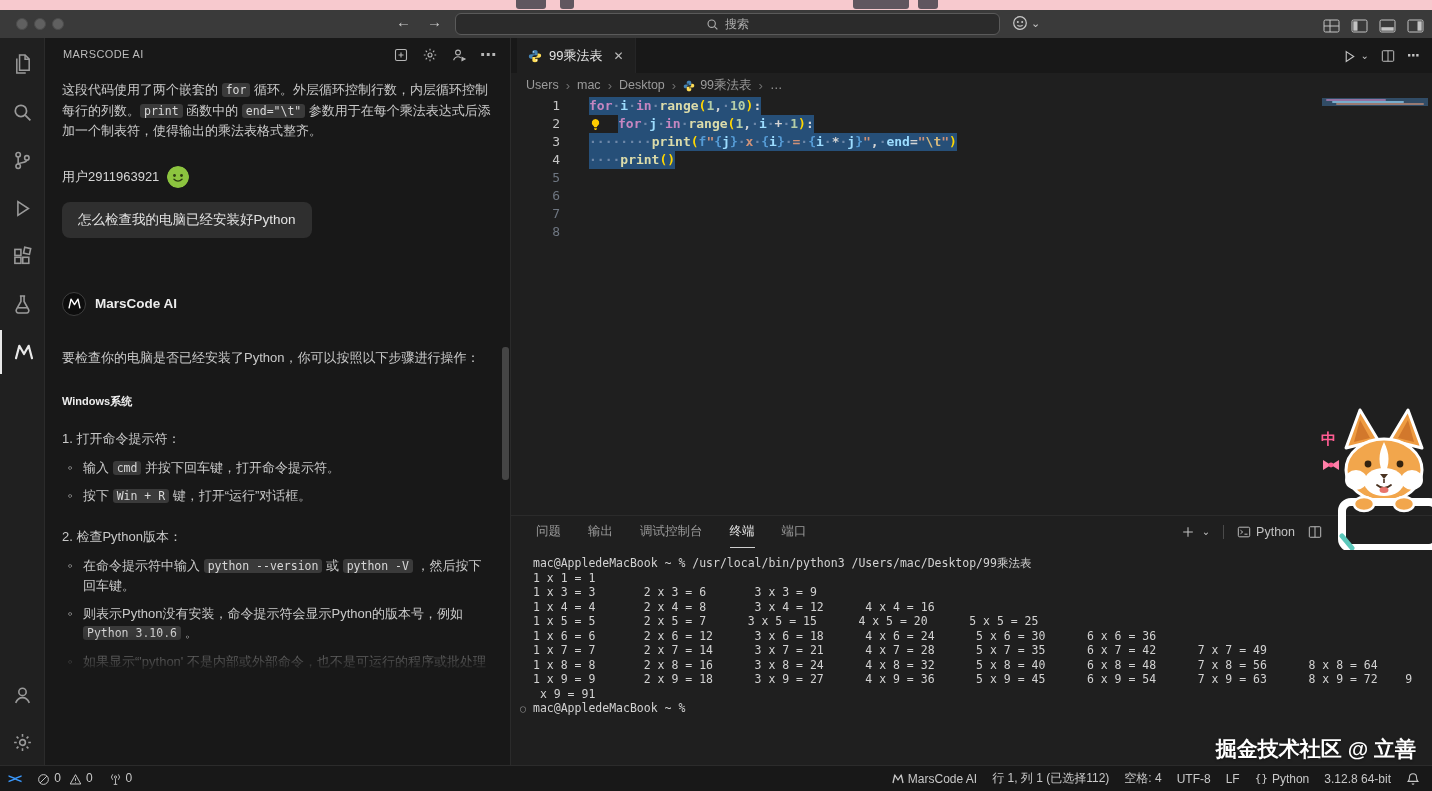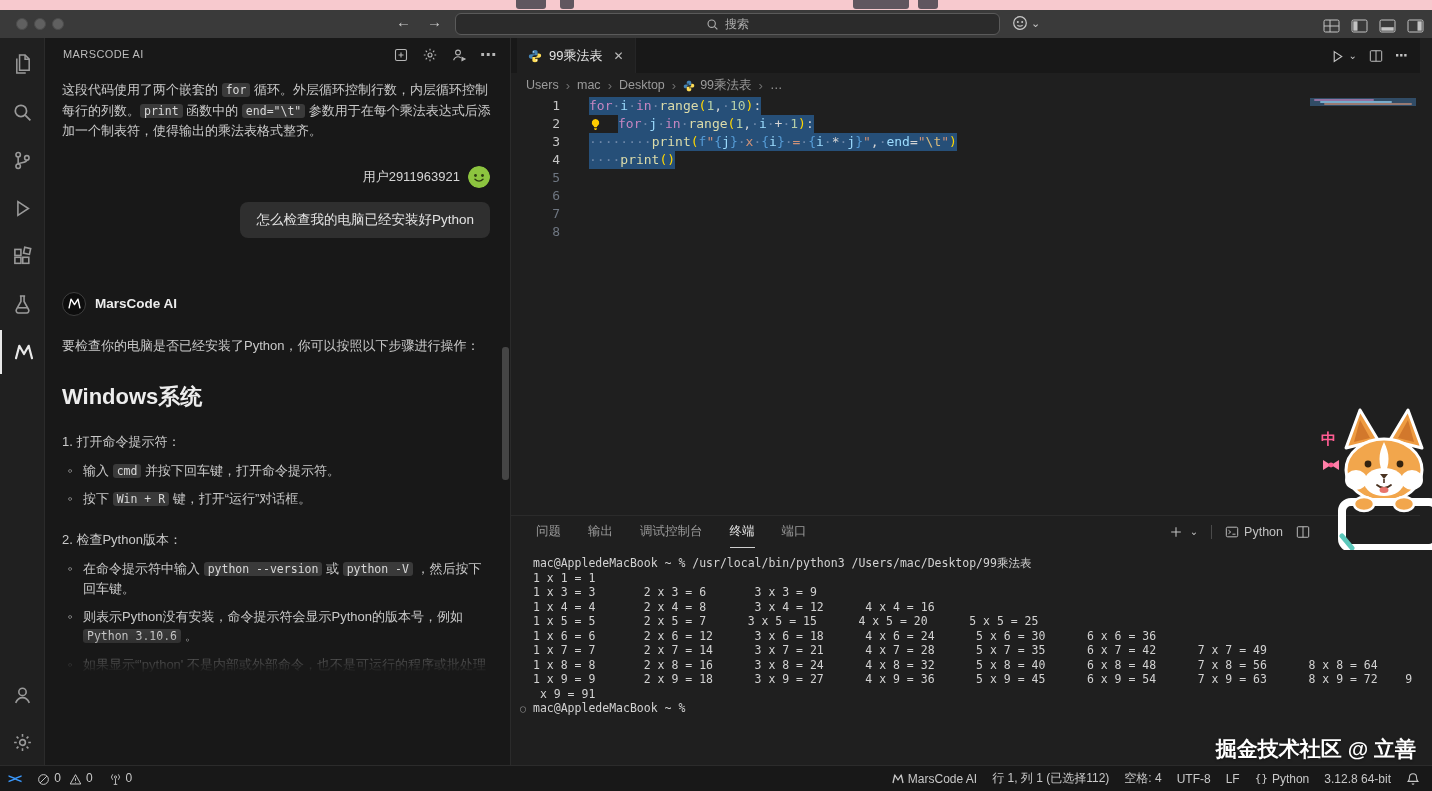--- a/index.html
+++ b/index.html
@@ -26,56 +26,56 @@
 .ab-item.active{color:#e9e9e9;border-left:2px solid #e9e9e9;}
 
 
 .sidebar{position:absolute;left:45px;top:38px;width:466px;height:727px;background:#181818;border-right:1px solid #2b2b2b;overflow:hidden;z-index:5;}
 .sb-header{height:32px;display:flex;align-items:center;padding:0 14px 0 18px;}
 .sb-title{font-size:11px;color:#bcbcbc;letter-spacing:.4px;flex:1;}
 .sb-actions{display:flex;gap:13px;color:#b6b6b6;align-items:center;}
 .chat{position:absolute;left:0;top:32px;right:8px;bottom:87px;overflow:hidden;padding:10px 8px 0 17px;font-size:13px;color:#c9c9c9;}
 .msg{line-height:20.5px;}
 .ic{background:#3a3a3a;border-radius:3px;padding:0 4px;font-family:"DejaVu Sans Mono","Liberation Mono",monospace;font-size:11.5px;color:#d8d8d8;}
-.user-block{display:flex;flex-direction:column;align-items:flex-end;margin:24px 4px 0 0;}
+.user-block{display:flex;flex-direction:column;align-items:flex-start;margin:24px 4px 0 0;}
 .user-row{display:flex;align-items:center;gap:8px;font-size:13px;color:#d6d6d6;}
 .avatar{width:22px;height:22px;border-radius:50%;overflow:hidden;display:block;}
 .bubble{margin-top:14px;background:#2f2f2f;border-radius:8px;padding:9px 16px;font-size:13.5px;color:#e2e2e2;}
 .ai-row{display:flex;align-items:center;gap:9px;margin-top:54px;}
 .ai-logo{width:24px;height:24px;border-radius:50%;background:#0d0d0d;border:1px solid #3e3e3e;display:flex;align-items:center;justify-content:center;color:#fff;}
 .ai-name{font-weight:bold;font-size:13.5px;color:#ececec;}
-.p-body{margin-top:20px;line-height:20px;}
-.chat-h{font-size:22px;color:#ededed;margin-top:26px;font-weight:bold;}
+.p-body{margin-top:32px;line-height:20px;}
+.chat-h{font-size:11px;color:#ededed;margin-top:26px;font-weight:bold;}
 .step{margin-top:20px;line-height:19px;}
 ul.bullets{list-style:none;margin:10px 0 0 6px;}
 ul.bullets li{position:relative;padding-left:15px;line-height:19.5px;margin-bottom:8px;}
 ul.bullets li::before{content:"◦";position:absolute;left:0;top:0;color:#c9c9c9;}
 .chat-fade{position:absolute;left:0;right:0;bottom:87px;height:48px;background:linear-gradient(to bottom,rgba(24,24,24,0),#181818 90%);pointer-events:none;}
 .input-box{position:absolute;left:15px;width:445px;bottom:13px;height:74px;border:1px solid #dba8a8;border-radius:6px;background:#212125;}
 .input-ph{padding:12px 14px 0;font-size:13px;color:#83838b;}
 .input-actions{position:absolute;left:14px;right:12px;bottom:9px;display:flex;align-items:center;gap:22px;color:#a6a6ae;}
 .send{margin-left:auto;color:#aab6c8;}
 .hashg{font-size:14px;font-weight:bold;}
 .sb-scroll{position:absolute;right:1px;top:309px;width:7px;height:133px;background:rgba(125,125,125,.45);border-radius:3px;}
 
 
-.editor{position:absolute;left:511px;top:38px;right:12px;height:727px;background:#1f1f1f;}
+.editor{position:absolute;left:511px;top:38px;right:0;height:727px;background:#1f1f1f;}
 .tabbar{height:35px;background:#181818;display:flex;align-items:stretch;padding-left:6px;}
 .tab{display:flex;align-items:center;gap:7px;padding:0 11px;background:#1f1f1f;color:#e4e4e4;font-size:13px;border-right:1px solid #252526;}
 .tab-close{color:#bdbdbd;font-size:12px;margin-left:4px;cursor:pointer;}
 .tab-actions{margin-left:auto;display:flex;align-items:center;gap:12px;padding-right:12px;color:#c4c4c4;font-size:13px;}
 .breadcrumbs{height:24px;display:flex;align-items:center;gap:7px;padding-left:15px;font-size:12.5px;color:#9b9b9b;}
 .bc-sep{color:#6f6f6f;font-size:13px;}
 .bc-py{display:flex;align-items:center;gap:5px;}
 .code-area{position:relative;height:418px;font-family:"DejaVu Sans Mono","Liberation Mono",monospace;font-size:13px;overflow:hidden;}
 .code-line{display:flex;height:18px;line-height:18px;white-space:pre;}
 .line-num{width:49px;text-align:right;color:#6e7681;flex:none;}
 .line-num.on{color:#c6c6c6;}
 .line-body{margin-left:29px;white-space:pre;display:flex;align-items:center;}
-.sel{background:#264f78;}
+.sel{background:#264f78;font-weight:bold;}
 .bulb{margin-right:16px;display:inline-flex;}
 .minimap{position:absolute;top:0;right:0;width:110px;height:100%;}
 .minimap-sel{position:absolute;top:1px;left:0;right:4px;height:8px;background:rgba(62,106,150,.6);}
 .mm-mark{position:absolute;height:2px;border-radius:1px;}
 
 
 .panel{position:absolute;left:0;top:477px;right:0;height:250px;border-top:1px solid #2b2b2b;background:#1f1f1f;}
 .panel-header{height:32px;display:flex;align-items:center;padding-left:25px;gap:20px;}
 .panel-tab{font-size:12.5px;color:#9a9a9a;margin-right:27px;height:32px;display:flex;align-items:center;border-bottom:1px solid transparent;cursor:pointer;}
 .panel-tab.active{color:#e5e5e5;border-bottom-color:#cfcfcf;}

